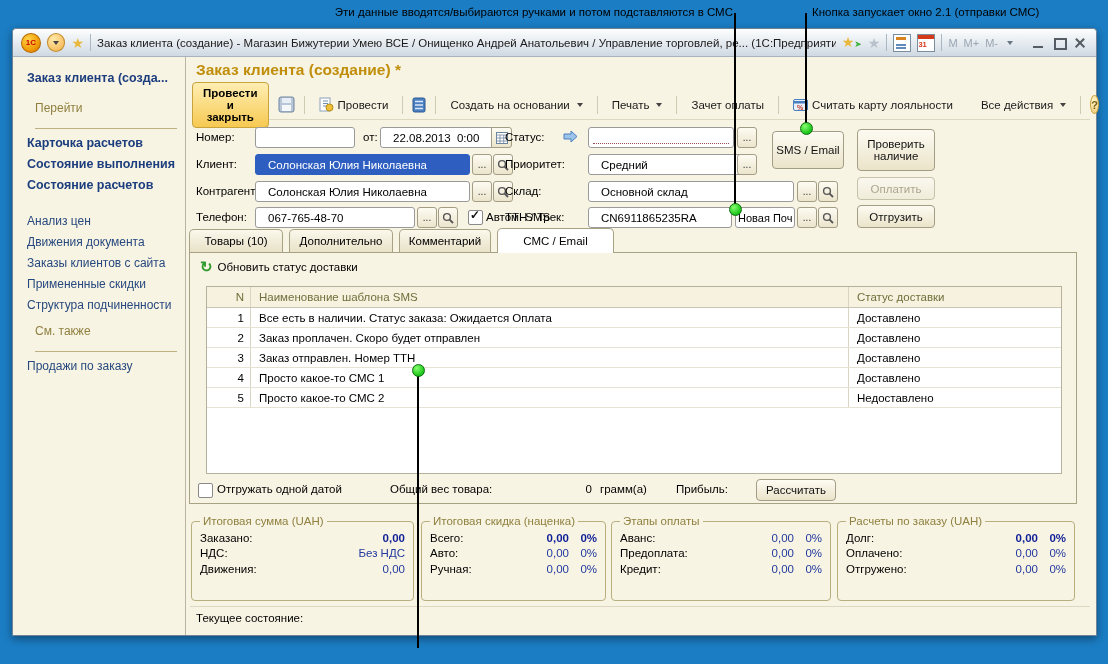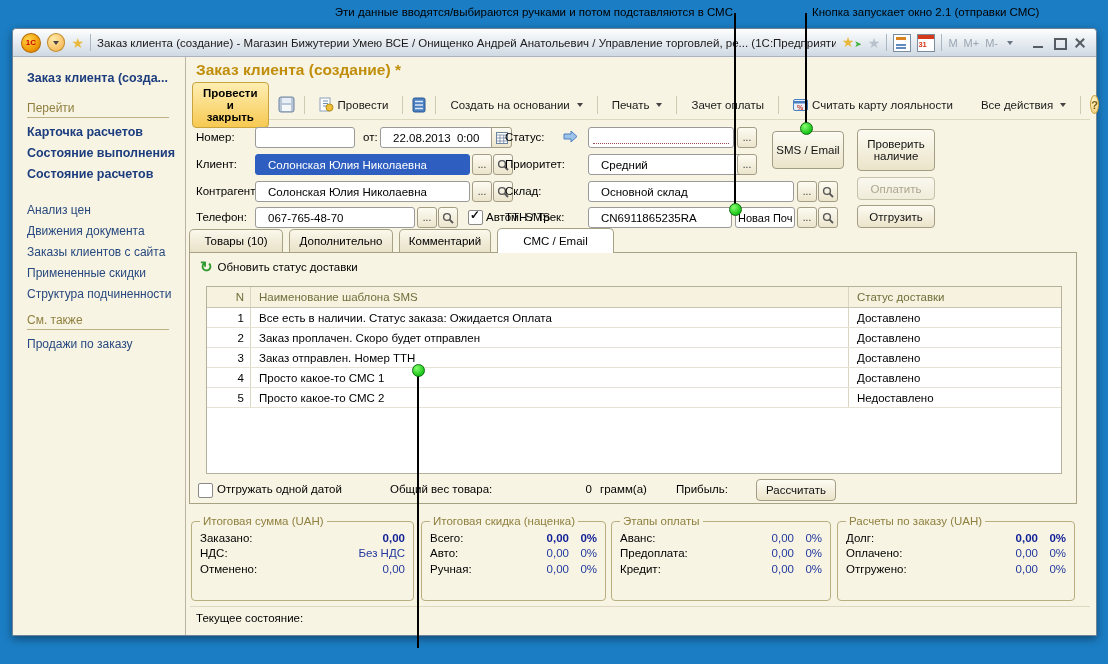--- a/index.html
+++ b/index.html
@@ -30,21 +30,21 @@
   .winbtn{width:15px;height:14px;position:relative;cursor:pointer;}
   .winbtn.min::after{content:"";position:absolute;left:2px;right:3px;bottom:2px;height:2px;background:#555c63;}
   .winbtn.max::after{content:"";position:absolute;left:2px;top:2px;width:9px;height:8px;border:2px solid #555c63;}
   .winbtn.cls::before,.winbtn.cls::after{content:"";position:absolute;left:1px;top:6px;width:12px;height:2.4px;background:#555c63;}
   .winbtn.cls::before{transform:rotate(45deg);}  .winbtn.cls::after{transform:rotate(-45deg);}
   .caret-dn{display:inline-block;width:0;height:0;border-left:3.5px solid transparent;border-right:3.5px solid transparent;border-top:4px solid #444;margin-left:3px;}
   
   .wbody{flex:1;display:flex;min-height:0;}
   .sidebar{width:173px;flex:0 0 auto;border-right:1px solid #b9b5a2;padding:14px 0 0 14px;box-sizing:border-box;font-size:12px;}
   .side-title{color:#1c3d7e;font-weight:bold;font-size:12.5px;margin-bottom:16px;cursor:pointer;}
-  .side-sec{color:#8f8040;margin:12px 0 6px;border-bottom:1px solid #bdb183;padding-bottom:2px;width:142px;}
+  .side-sec{color:#8f8040;margin:12px 8px 6px;border-bottom:1px solid #bdb183;padding-bottom:13px;width:142px;}
   .side-link{color:#27497f;margin:7px 0;cursor:pointer;white-space:nowrap;}
   .side-link.b{font-weight:bold;color:#1c3d7e;font-size:12.5px;}
   .main{flex:1;position:relative;min-width:0;}
   .form-title{position:absolute;left:10px;top:4px;font-size:15.5px;font-weight:bold;color:#c08e0a;}
   
   .toolbar{position:absolute;left:6px;top:33px;right:6px;height:29px;display:flex;align-items:center;gap:9px;font-size:11.5px;border-bottom:1px solid #ddd8c2;}
   .tbtn{display:flex;align-items:center;gap:4px;padding:3px 5px;border-radius:3px;cursor:pointer;color:#1a1a1a;white-space:nowrap;}
   .gold{background:linear-gradient(#ffeeb2,#f6c952);border:1px solid #c9a33c;font-weight:bold;padding:4px 10px;border-radius:4px;cursor:pointer;font-size:11.5px;font-family:inherit;}
   .sep{width:1px;height:18px;background:#cfcab4;flex:0 0 auto;}
   .spacer{flex:1;}
@@ -370,21 +370,21 @@
           <legend>Итоговая сумма (UAH)</legend>
           <div class="trowp">
               <span class="tlab">Заказано:</span>
               <span class="tval bnavy" style="width:110px;">0,00</span>
             </div>
           <div class="trowp">
               <span class="tlab">НДС:</span>
               <span class="tval" style="width:110px;">Без НДС</span>
             </div>
           <div class="trowp">
-              <span class="tlab">Отменено:</span>
+              <span class="tlab">Движения:</span>
               <span class="tval" style="width:110px;">0,00</span>
             </div>
         </fieldset>
 
         <fieldset class="tot" style="left:235px;width:185px;">
           <legend>Итоговая скидка (наценка)</legend>
           <div class="trowp">
               <span class="tlab">Всего:</span>
               <span class="tval bnavy">0,00</span>
               <span class="tpct bnavy">0%</span>

